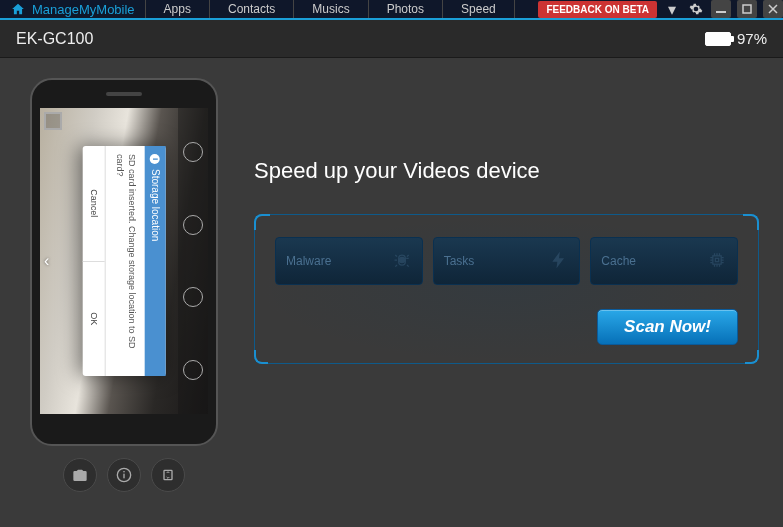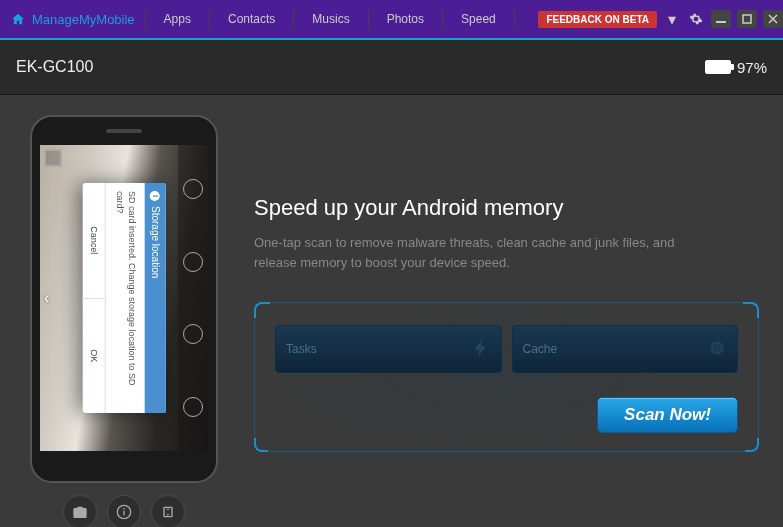--- a/index.html
+++ b/index.html
@@ -1,28 +1,28 @@
 <!DOCTYPE html>
 <html><head>
 <meta charset="utf-8">
 <style>
 * { margin: 0; padding: 0; box-sizing: border-box; font-family: "Segoe UI", Arial, sans-serif; }
 body { width: 783px; height: 527px; background: #3a3a3a; overflow: hidden; }
 
-.topbar { height: 40px; background: #4c1d95; display: flex; align-items: center; border-bottom: 2px solid #1a9fd8; }
+.topbar { height: 20px; background: #0f172a; display: flex; align-items: center; border-bottom: 2px solid #1a9fd8; }
 .home-icon { width: 24px; height: 32px; display: flex; align-items: center; justify-content: center; color: #1a9fd8; margin-left: 6px; }
 .app-title { color: #1a9fd8; font-size: 13px; font-weight: 500; padding: 0 10px 0 2px; }
 .nav-sep { width: 1px; height: 18px; background: #444; }
 .nav-item { color: #ccc; font-size: 12px; padding: 0 18px; cursor: pointer; }
 .topbar-right { margin-left: auto; display: flex; align-items: center; gap: 6px; padding-right: 0; }
 .feedback-btn { background: #c33; color: #fff; font-size: 10px; font-weight: bold; padding: 3px 8px; border-radius: 2px; cursor: pointer; }
 .win-icon { width: 18px; height: 18px; display: flex; align-items: center; justify-content: center; color: #ccc; cursor: pointer; }
 .win-btn { width: 20px; height: 18px; background: #444; border-radius: 2px; display: flex; align-items: center; justify-content: center; color: #ccc; cursor: pointer; font-size: 12px; }
 
-.device-bar { height: 55px; background: #2a2a2a; display: flex; align-items: center; padding: 0 16px; border-bottom: 1px solid #1a1a1a; }
+.device-bar { height: 38px; background: #2a2a2a; display: flex; align-items: center; padding: 0 16px; border-bottom: 1px solid #1a1a1a; }
 .device-name { color: #eee; font-size: 16px; font-weight: 300; }
 .battery-area { margin-left: auto; display: flex; align-items: center; gap: 6px; }
 .battery-icon { width: 26px; height: 14px; border: 1.5px solid #fff; border-radius: 2px; position: relative; background: #fff; }
 .battery-icon::after { content: ""; position: absolute; right: -4px; top: 3px; width: 3px; height: 6px; background: #fff; border-radius: 0 1px 1px 0; }
 .battery-pct { color: #eee; font-size: 15px; }
 
 .main { display: flex; height: calc(527px - 32px - 38px); padding: 20px 24px 10px 24px; gap: 30px; }
 
 .phone-col { width: 200px; display: flex; flex-direction: column; align-items: center; }
 .phone-frame { width: 188px; height: 368px; border: 2px solid #555; border-radius: 22px; background: #1a1a1a; padding: 28px 8px 30px 8px; position: relative; }
@@ -161,27 +161,35 @@
       <div class="circle-btn">
         <svg width="16" height="16" viewBox="0 0 24 24" fill="currentColor">
             <rect x="6" y="5" width="12" height="14" rx="1" fill="none" stroke="currentColor" stroke-width="2"></rect>
             <path d="M10 9l2-2 2 2M10 15l2 2 2-2" fill="none" stroke="currentColor" stroke-width="1.5"></path>
           </svg>
       </div>
     </div>
   </div>
 
   <div class="content-col">
-    <h1 class="headline">Speed up your Android memory</h1>
-    <p class="subtext">One-tap scan to remove malware threats, clean cache and junk files, and release memory to boost your device speed.</p>
+    <h1 class="headline">Speed up your Videos device</h1>
 
     <div class="scan-panel">
       <span class="corner-bl"></span>
       <span class="corner-br"></span>
       <div class="tiles">
+        <div class="tile">
+          <span>Malware</span>
+          <span class="tile-icon">
+            <svg width="20" height="20" viewBox="0 0 24 24" fill="currentColor">
+                <path d="M12 6a4 4 0 014 4v4a4 4 0 01-8 0v-4a4 4 0 014-4zm-6 6H3m3-4L4 6m2 12l-2 2m16-10h-3m3-4l-2 2m2 12l-2-2" stroke="currentColor" stroke-width="1.5" fill="none"></path>
+                <circle cx="12" cy="12" r="4"></circle>
+              </svg>
+          </span>
+        </div>
         <div class="tile">
           <span>Tasks</span>
           <span class="tile-icon">
             <svg width="20" height="20" viewBox="0 0 24 24" fill="currentColor">
                 <path d="M13 2L4 14h6l-1 8 9-12h-6z"></path>
               </svg>
           </span>
         </div>
         <div class="tile">
           <span>Cache</span>

